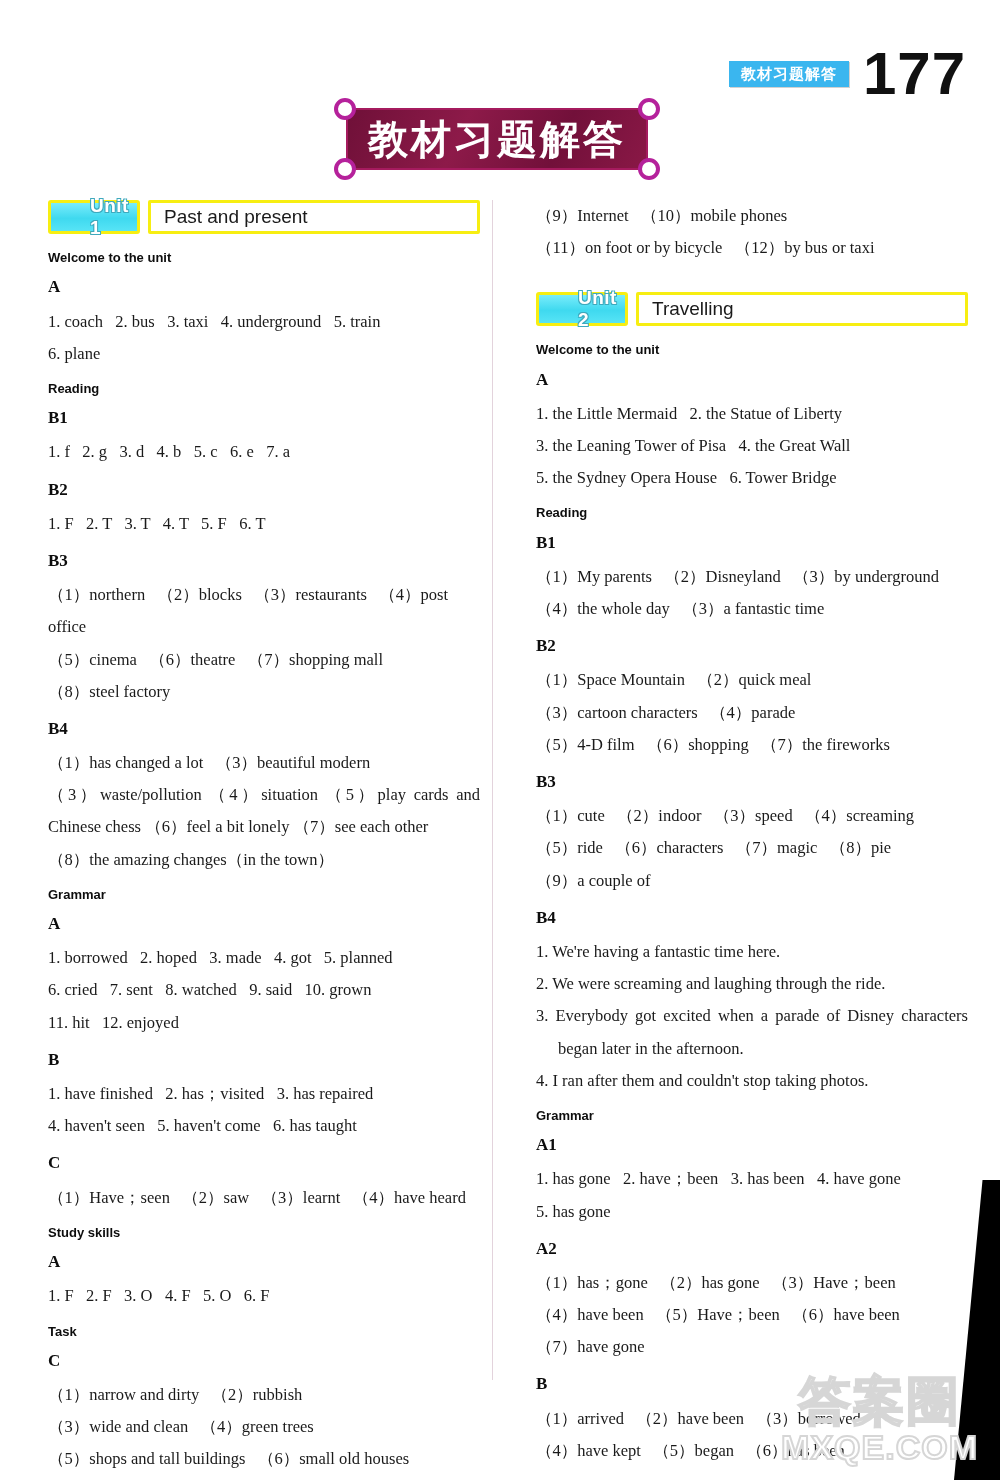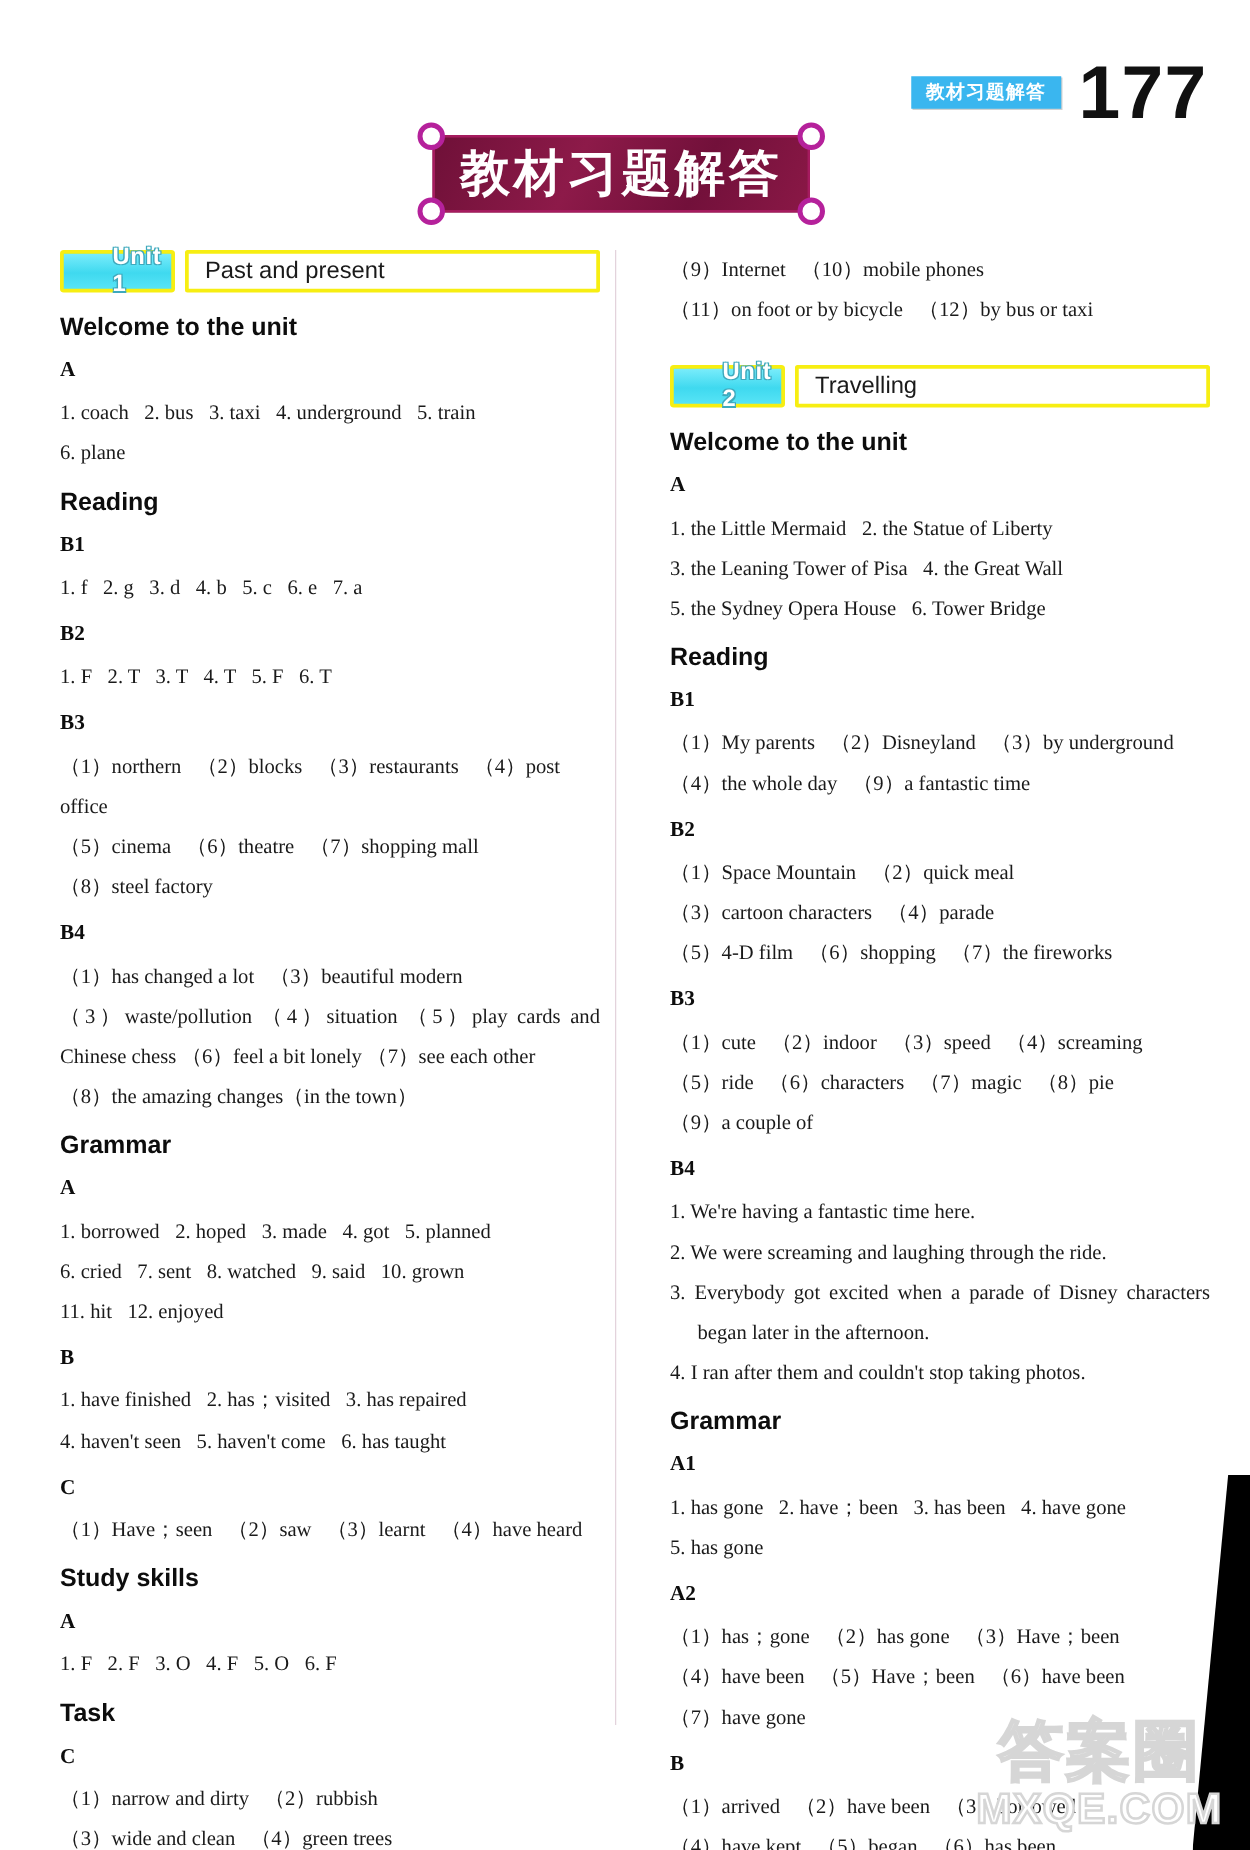--- a/index.html
+++ b/index.html
@@ -151,21 +151,21 @@
   .unit-title-text {
     font-family: "Liberation Sans", "DejaVu Sans", sans-serif;
     font-size: 19px;
     color: #1a1a1a;
   }
 
   
   .sec-head {
     font-family: "Liberation Sans", "DejaVu Sans", sans-serif;
     font-weight: bold;
-    font-size: 20px;
+    font-size: 13px;
     color: #0d0d0d;
     margin: 11px 0 9px 0;
     line-height: 1.25;
   }
   .sub-head {
     font-family: "Liberation Serif", "DejaVu Serif", serif;
     font-weight: bold;
     font-size: 17px;
     color: #0d0d0d;
     margin: 10px 0 8px 0;
@@ -327,21 +327,21 @@
 
     <div class="sec-head">Welcome to the unit</div>
     <div class="sub-head">A</div>
     <div class="line">1. the Little Mermaid   2. the Statue of Liberty</div>
     <div class="line">3. the Leaning Tower of Pisa   4. the Great Wall</div>
     <div class="line">5. the Sydney Opera House   6. Tower Bridge</div>
 
     <div class="sec-head">Reading</div>
     <div class="sub-head">B1</div>
     <div class="line">（1）My parents   （2）Disneyland   （3）by underground</div>
-    <div class="line">（4）the whole day   （9）a fantastic time</div>
+    <div class="line">（4）the whole day   （3）a fantastic time</div>
 
     <div class="sub-head">B2</div>
     <div class="line">（1）Space Mountain   （2）quick meal</div>
     <div class="line">（3）cartoon characters   （4）parade</div>
     <div class="line">（5）4-D film   （6）shopping   （7）the fireworks</div>
 
     <div class="sub-head">B3</div>
     <div class="line">（1）cute   （2）indoor   （3）speed   （4）screaming</div>
     <div class="line">（5）ride   （6）characters   （7）magic   （8）pie</div>
     <div class="line">（9）a couple of</div>

